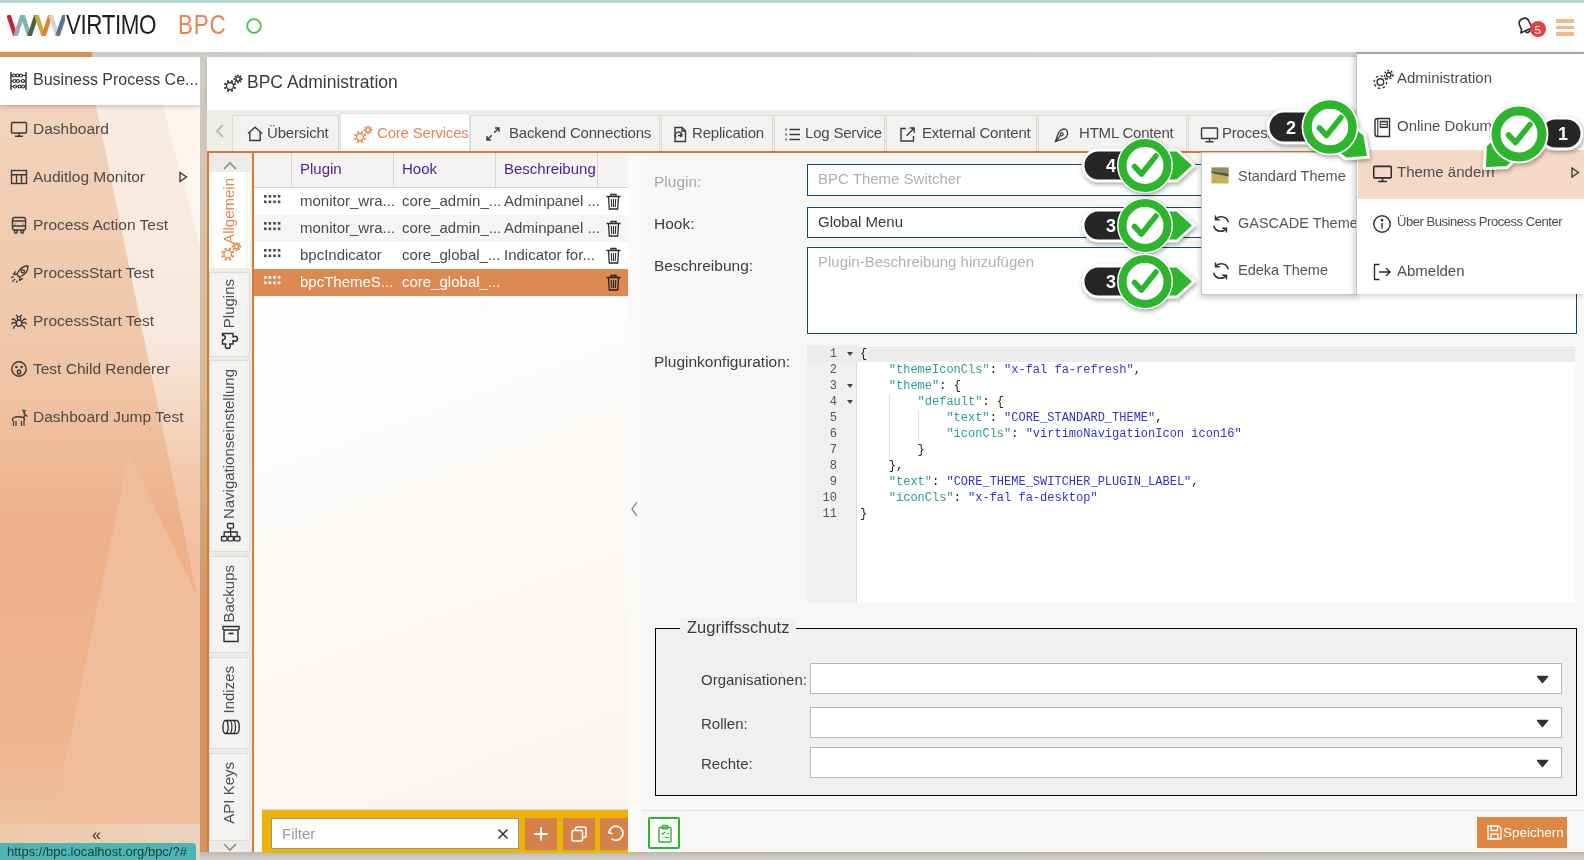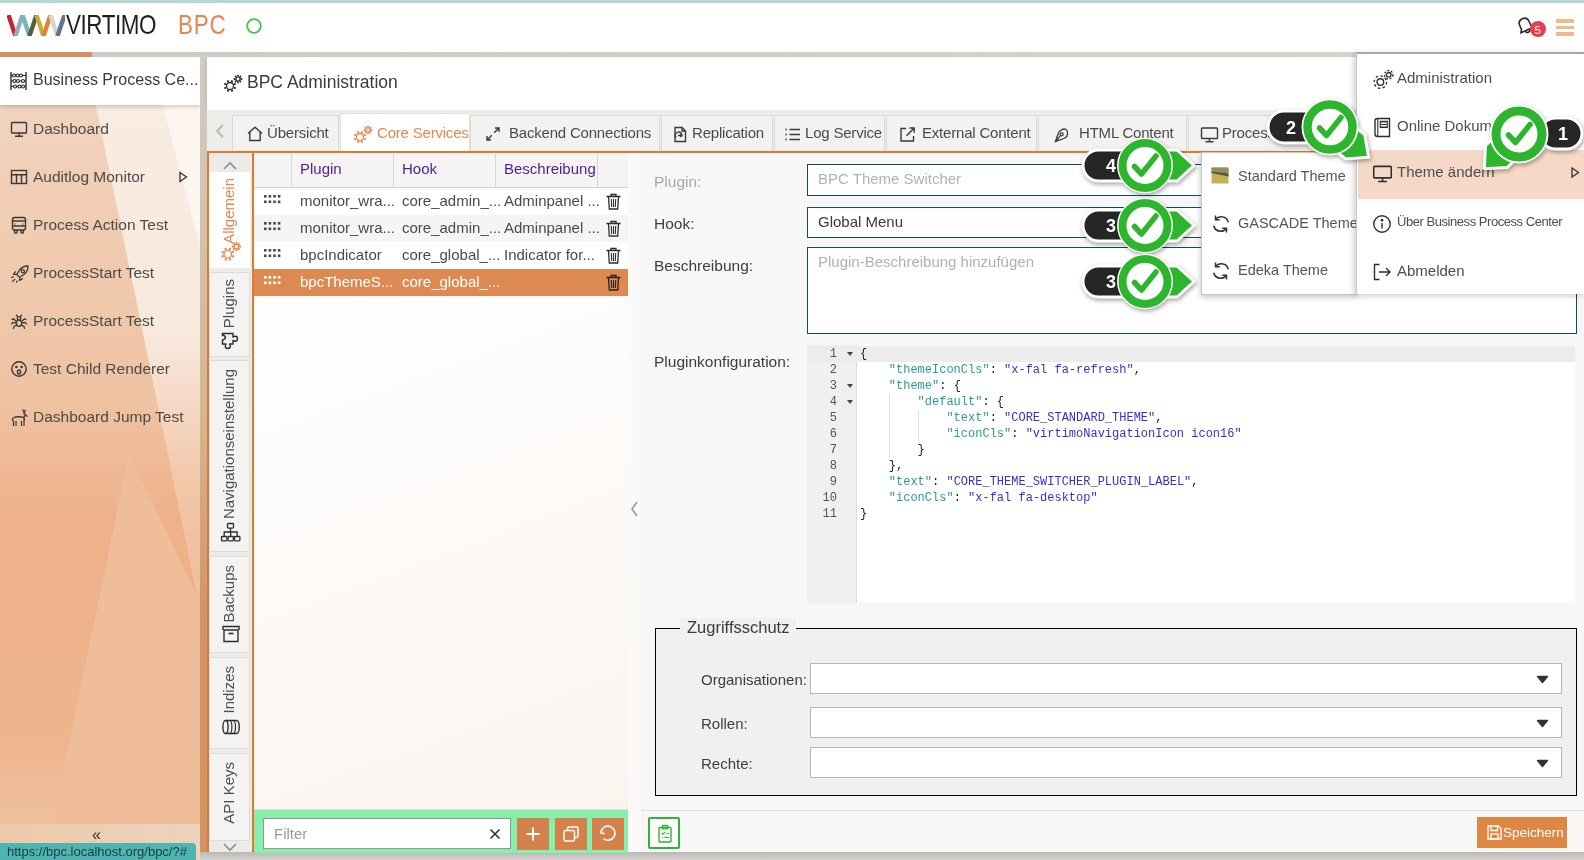--- a/index.html
+++ b/index.html
@@ -57,21 +57,21 @@
 #ghead{position:absolute;left:0;top:0;width:374px;height:35px;background:#f5f4f2;border-bottom:1px solid #d4d2cf;box-sizing:border-box;}
 #ghead .gc{position:absolute;top:0;height:34px;border-right:1px solid #d8d6d3;box-sizing:border-box;}
 #ghead span{position:absolute;top:7px;left:8px;font-size:15px;color:#4c1d95;}
 .grow{position:absolute;left:0;width:374px;height:27px;}
 .grow span{position:absolute;top:4px;font-size:15px;color:#4a4a4a;white-space:nowrap;}
 .growsel{background:#dd8a52;}
 .growsel span{color:#fff;}
 .grow svg.dh{position:absolute;left:10px;top:6px;}
 .grow svg.tr{position:absolute;left:351px;top:4px;}
 
-#fbar{position:absolute;left:47px;top:656px;width:374px;height:43px;background:#86efac;border-top:1px solid #dcdad7;}
+#fbar{position:absolute;left:55px;top:656px;width:374px;height:43px;background:#eab308;border-top:1px solid #dcdad7;}
 #finput{position:absolute;left:9px;top:8px;width:248px;height:31px;background:#fff;border:1px solid #979591;box-sizing:border-box;}
 #finput span{position:absolute;left:10px;top:6px;color:#9b9b9b;font-size:15px;}
 #finput svg{position:absolute;right:8px;top:8px;}
 .obtn{position:absolute;top:8px;width:32px;height:32px;background:#d5814b;}
 .obtn svg{position:absolute;left:6px;top:6px;}
 
 #splitter{left:628px;top:153px;width:13px;height:699px;background:#fbfaf8;}
 #splitter svg{position:absolute;left:2px;top:347px;}
 
 #formpanel{left:641px;top:153px;width:943px;height:699px;background:#f9f7f5;}

